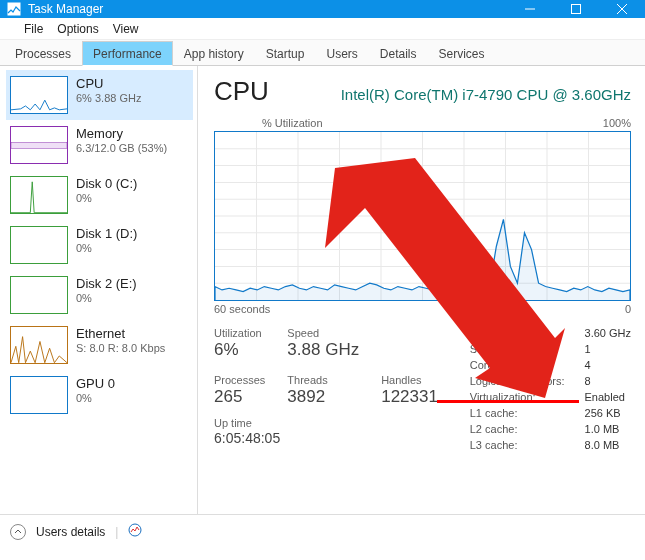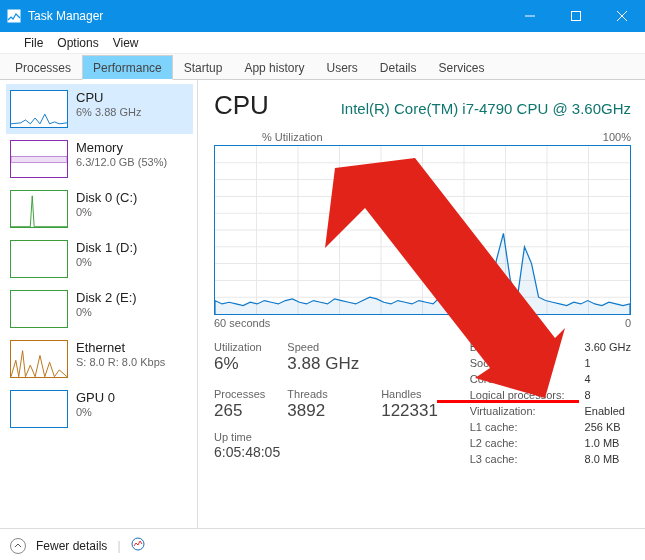--- a/index.html
+++ b/index.html
@@ -1,18 +1,18 @@
 <!DOCTYPE html>
 <html><head>
 <meta charset="utf-8">
 <style>
   * { box-sizing: border-box; margin: 0; padding: 0; }
   body { font-family: "Segoe UI", Arial, sans-serif; font-size: 12px; color: #222; background: #fff; width: 645px; height: 560px; overflow: hidden; position: relative; }
   
-  .titlebar { height: 32px; background: #0c90e7; color: #fff; display: flex; align-items: center; padding: 0 0 0 6px; }
+  .titlebar { height: 18px; background: #0c90e7; color: #fff; display: flex; align-items: center; padding: 0 0 0 6px; }
   .titlebar .app-icon { width: 16px; height: 16px; margin-right: 6px; }
   .titlebar .title { font-size: 12px; flex: 0 0 auto; }
   .titlebar .spacer { flex: 1; }
   .win-btn { width: 46px; height: 30px; display: flex; align-items: center; justify-content: center; }
   .win-btn svg { stroke: #fff; fill: none; }
   
   .menubar { height: 22px; display: flex; align-items: center; gap: 14px; padding: 0 24px; border-bottom: 1px solid #eee; }
   .menubar span { font-size: 12px; }
   
   .tabs { height: 26px; display: flex; align-items: flex-end; padding: 0 4px; border-bottom: 1px solid #d0d0d0; background: #fafafa; }
@@ -89,22 +89,22 @@
 
 <div class="menubar">
   <span>File</span>
   <span>Options</span>
   <span>View</span>
 </div>
 
 <div class="tabs">
   <div class="tab">Processes</div>
   <div class="tab active">Performance</div>
+  <div class="tab">App history</div>
   <div class="tab">Startup</div>
-  <div class="tab">App history</div>
   <div class="tab">Users</div>
   <div class="tab">Details</div>
   <div class="tab">Services</div>
 </div>
 
 <div class="main">
 
   <div class="sidebar">
     <div class="side-item selected">
       <div class="thumb">
@@ -265,21 +265,21 @@
     </div>
   </div>
 </div>
 
 <div class="footer">
   <span class="circle-btn">
       <svg width="8" height="8" viewBox="0 0 8 8">
         <polyline points="1,5 4,2 7,5" fill="none" stroke="#555" stroke-width="1"></polyline>
       </svg>
     </span>
-  <span>Fewer details</span>
+  <span>Users details</span>
   <span class="sep">|</span>
   <span><svg width="14" height="14" viewBox="0 0 14 14">
         <circle cx="7" cy="7" r="6" fill="none" stroke="#1a6fbf" stroke-width="1"></circle>
         <polyline points="3,9 5,6 7,8 9,4 11,7" fill="none" stroke="#d33" stroke-width="1"></polyline>
       </svg></span>
 </div>
 
 <svg class="overlay-arrow" width="260" height="270">
   <polygon points="30,20 110,10 250,190 260,180 240,250 170,230 185,220 60,60 20,100" fill="#e2231a"></polygon>
 </svg>

